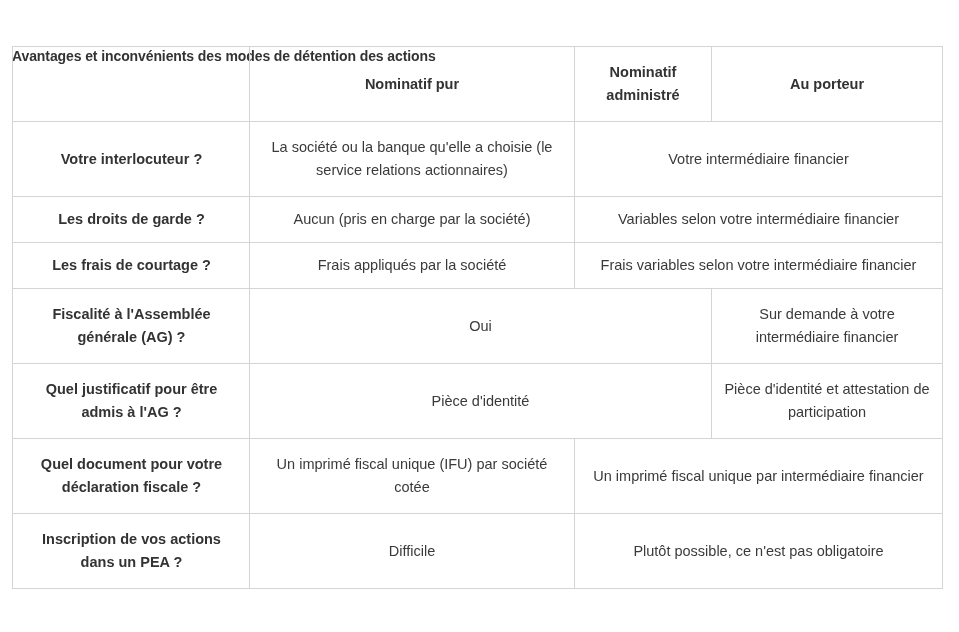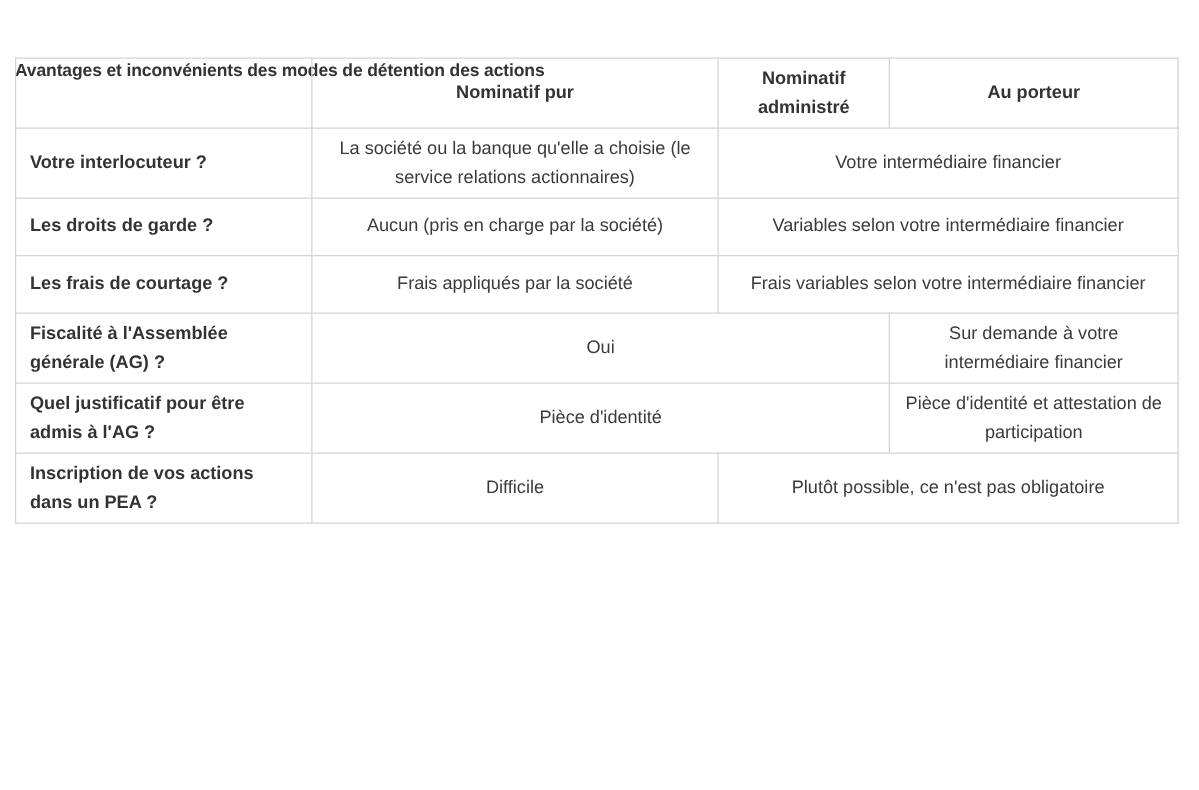--- a/index.html
+++ b/index.html
@@ -2,23 +2,23 @@
 <html><head>
 <meta charset="utf-8">
 <style>
   html, body { margin: 0; padding: 0; background: #ffffff; }
   body { width: 959px; height: 632px; overflow: hidden; position: relative;
          font-family: "Liberation Sans", "DejaVu Sans", sans-serif; color: #333333; }
   .title { position: absolute; left: 12px; top: 6px; font-size: 14px; font-weight: bold; color: #333; letter-spacing: -0.1px; margin-top: 42px; }
   table.cmp { position: absolute; left: 12px; top: 46px; border-collapse: collapse; table-layout: fixed; width: 930px; }
   table.cmp td, table.cmp th { border: 1px solid #d4d4d4; font-size: 14.5px; line-height: 23px; padding: 0 10px; vertical-align: middle; }
   table.cmp th { font-weight: bold; text-align: center; color: #333; }
-  table.cmp td.rh { font-weight: bold; text-align: left; padding-left: 11px; }
+  table.cmp td.rh { font-weight: bold; text-align: center; padding-left: 11px; }
   table.cmp td.c { text-align: center; font-weight: normal; color: #3a3a3a; }
-  tr.h69 { height: 56px; }
+  tr.h69 { height: 75px; }
   tr.h46 { height: 46px; }
 </style>
 </head>
 <body>
 
 <div class="title">Avantages et inconvénients des modes de détention des actions</div>
 
 <table class="cmp">
   <colgroup>
     <col style="width:237px">
@@ -54,18 +54,23 @@
       <td class="rh">Fiscalité à l'Assemblée générale (AG) ?</td>
       <td class="c" colspan="2">Oui</td>
       <td class="c">Sur demande à votre intermédiaire financier</td>
     </tr>
     <tr class="h69">
       <td class="rh">Quel justificatif pour être admis à l'AG ?</td>
       <td class="c" colspan="2">Pièce d'identité</td>
       <td class="c">Pièce d'identité et attestation de participation</td>
     </tr>
     <tr class="h69">
+      <td class="rh">Quel document pour votre déclaration fiscale ?</td>
+      <td class="c">Un imprimé fiscal unique (IFU) par société cotée</td>
+      <td class="c" colspan="2">Un imprimé fiscal unique par intermédiaire financier</td>
+    </tr>
+    <tr class="h69">
       <td class="rh">Inscription de vos actions dans un PEA ?</td>
       <td class="c">Difficile</td>
       <td class="c" colspan="2">Plutôt possible, ce n'est pas obligatoire</td>
     </tr>
   </tbody>
 </table>
 
 </body></html>

